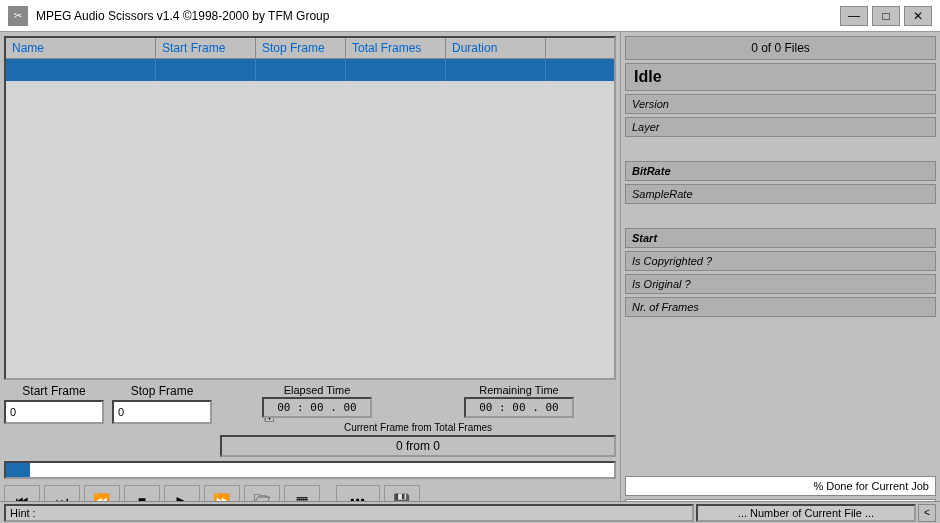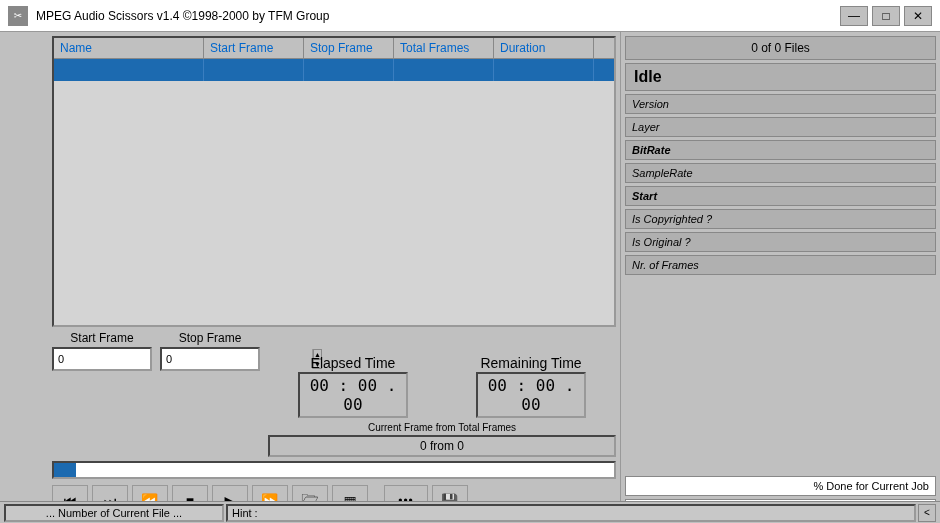--- a/index.html
+++ b/index.html
@@ -48,21 +48,20 @@
       border: 1px solid #888;
       display: flex;
       align-items: center;
       justify-content: center;
       cursor: pointer;
       font-size: 12px;
     }
     .main-content {
       display: flex;
       height: calc(523px - 32px);
-      padding-left: 48px;
     }
     .left-panel {
       flex: 1;
       display: flex;
       flex-direction: column;
       background: #c0c0c0;
       padding: 4px;
       gap: 4px;
     }
     .right-panel {
@@ -172,29 +171,28 @@
       gap: 8px;
     }
     .time-block {
       flex: 1;
       display: flex;
       flex-direction: column;
       align-items: center;
       gap: 1px;
     }
     .time-label {
-      font-size: 14px;
-      color: #000;
-      margin-top: 24px;
+      font-size: 11px;
+      color: #000;
     }
     .time-value {
       background: #c0c0c0;
       border: 2px inset #999;
       padding: 2px 8px;
-      font-size: 16px;
+      font-size: 11px;
       color: #000;
       width: 110px;
       text-align: center;
       font-family: monospace;
     }
     .current-frame-label {
       text-align: center;
       font-size: 10px;
       color: #000;
       margin-top: 2px;
@@ -265,20 +263,21 @@
       background: #b0b0b0;
       padding: 3px 6px;
       font-size: 11px;
       color: #000;
       border: 1px solid #888;
       min-height: 20px;
       font-style: italic;
     }
     .info-row.bold {
       font-weight: bold;
+      margin-top: 21px;
     }
     .progress-row {
       background: #ffffff;
       padding: 3px 6px;
       font-size: 11px;
       color: #000;
       border: 1px solid #888;
       text-align: right;
     }
     .right-bottom-gap {
@@ -395,16 +394,16 @@
 
     <div class="right-bottom-gap"></div>
 
     <div class="progress-row">% Done for Current Job</div>
     <div class="progress-row">% Done for Total Jobs</div>
   </div>
 
 </div>
 
 <div style="position: fixed; bottom: 0; left: 0; right: 0; height: 22px; background: #c0c0c0; border-top: 1px solid #888; display: flex; align-items: center; padding: 0 4px; gap: 2px;">
+  <div style="flex:1; font-size:11px; color:#000; border: 2px inset #999; padding: 1px 4px; background:#c8c8c8; height:18px; display:flex; align-items:center;">Hint :</div>
   <div style="width:220px; font-size:11px; color:#000; border: 2px inset #999; padding: 1px 4px; background:#c8c8c8; height:18px; display:flex; align-items:center; justify-content:center;">... Number of Current File ...</div>
-  <div style="flex:1; font-size:11px; color:#000; border: 2px inset #999; padding: 1px 4px; background:#c8c8c8; height:18px; display:flex; align-items:center;">Hint :</div>
   <div style="width:18px; height:18px; background:#c0c0c0; border:1px solid #888; display:flex; align-items:center; justify-content:center; font-size:10px; cursor:pointer;">&lt;</div>
 </div>
 
 </body></html>

